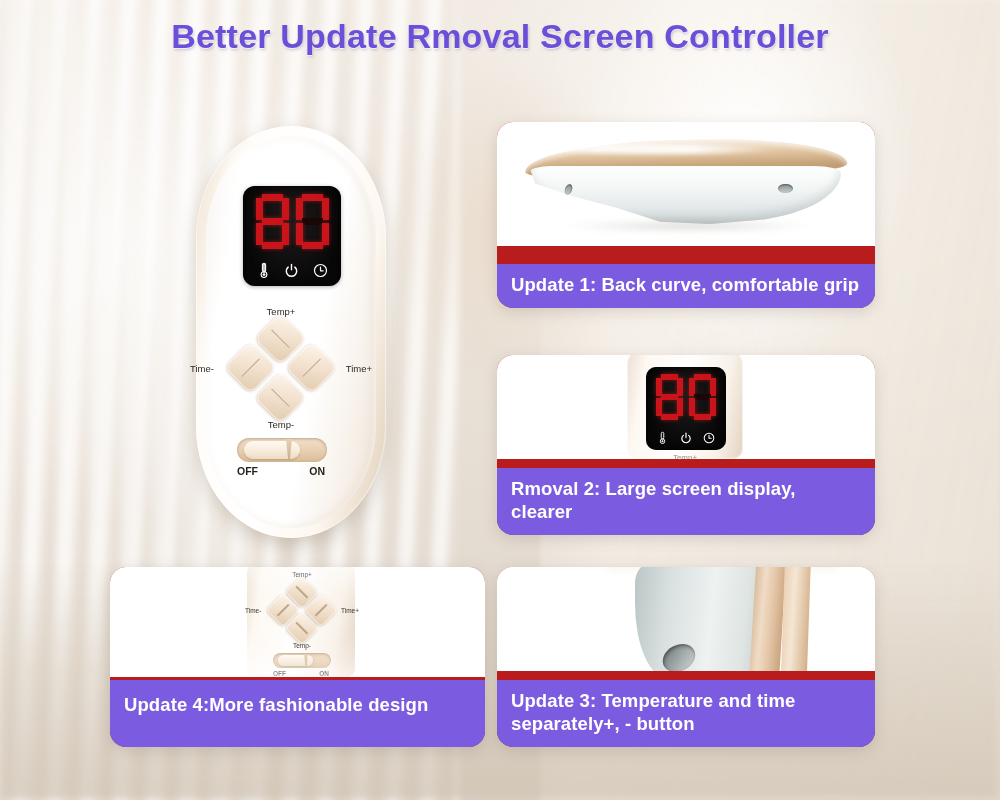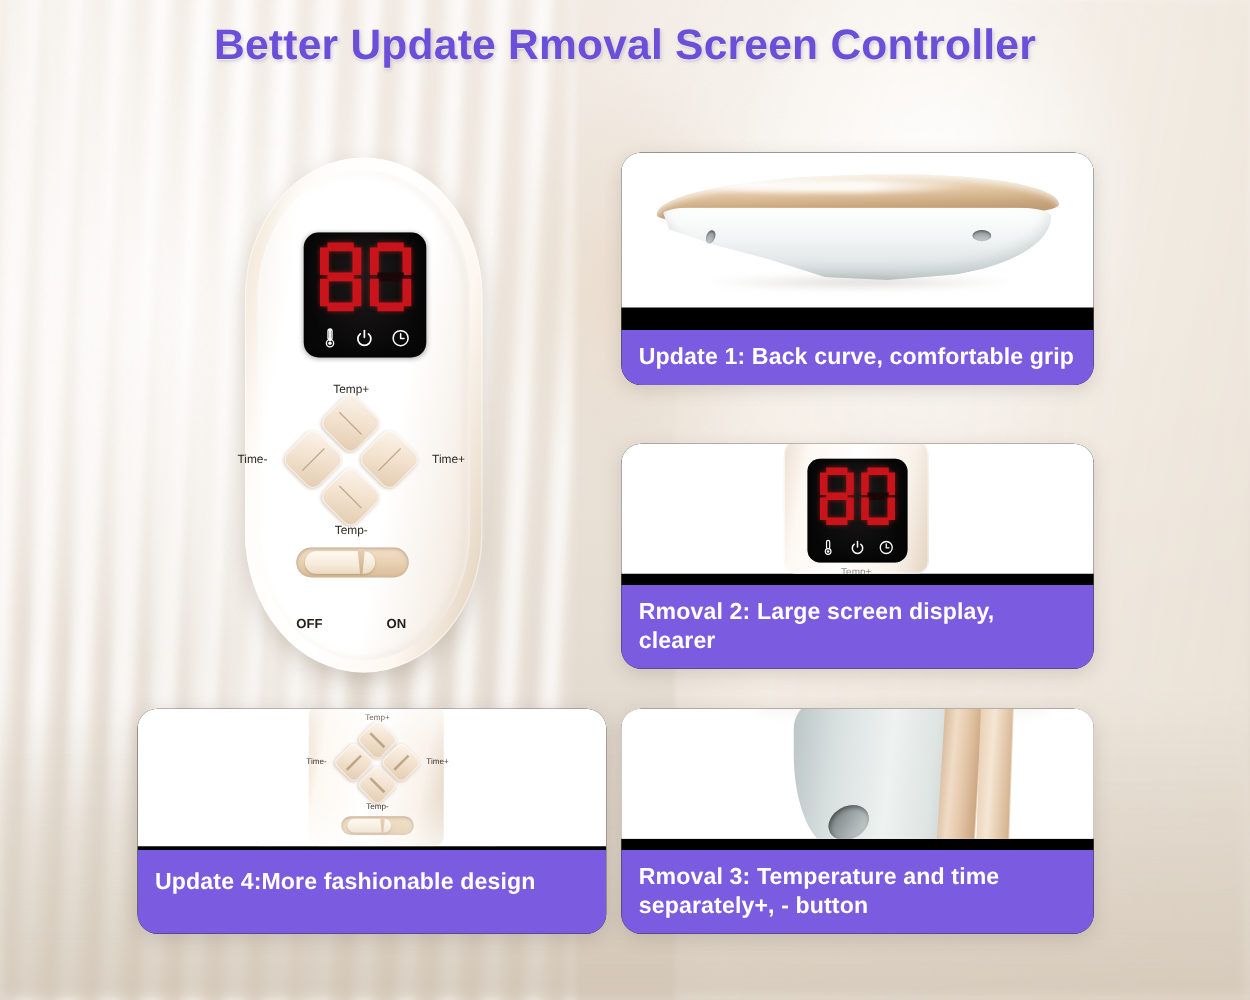--- a/index.html
+++ b/index.html
@@ -163,29 +163,29 @@
     position:absolute; left:7px; top:3px; width:56px; height:18px;
     border-radius:9px;
     background:linear-gradient(180deg,#fffaf3 0%,#f6ead9 60%,#eadbc4 100%);
     box-shadow:0 1px 2px rgba(140,110,75,.4);
   }
   .switch-notch {
     position:absolute; left:49px; top:1px; width:6px; height:22px;
     background:linear-gradient(180deg,#e7d2b6,#c9ab86);
     clip-path:polygon(0 0,100% 0,62% 100%,38% 100%);
   }
-  .switch-lbl { position:absolute; top:27px; font-size:10.5px; font-weight:bold; color:#231f1b;margin-top:28px; }
+  .switch-lbl { position:absolute; top:27px; font-size:10.5px; font-weight:bold; color:#231f1b; }
   .lbl-off { left:0; }
   .lbl-on { right:2px;text-align:right; }
 
   
   .card {
     position:absolute;
     border-radius:16px;
-    background:#000000;
+    background:#b91c1c;
     overflow:hidden;
     box-shadow:0 4px 14px rgba(120,105,90,.22);
   }
   .card-photo { position:absolute; left:0; top:0; width:100%; background:#fff; overflow:hidden; }
   .caption {
     position:absolute; left:0; bottom:0; width:100%;
     background:#7b5ce0;
     color:#ffffff;
     padding:9px 14px 11px 14px;
     font-size:18.5px; line-height:1.28;
@@ -493,21 +493,21 @@
   <div class="card-photo">
     <div class="macro">
       <div class="macro-blurtop"></div>
       <div class="macro-body"></div>
       <div class="macro-hole"></div>
       <div class="macro-trim"></div>
       <div class="macro-trim2"></div>
     </div>
   </div>
   <div class="caption">
-    <b>Rmoval 3:</b>
+    <b>Update 3:</b>
     <span class="rest"> Temperature and time separately+, - button</span>
   </div>
 </div>
 
 <div class="card" id="card4">
   <div class="card-photo">
     <div class="pad4">
       <div class="pad4-shell"></div>
 
       <div class="pad">

